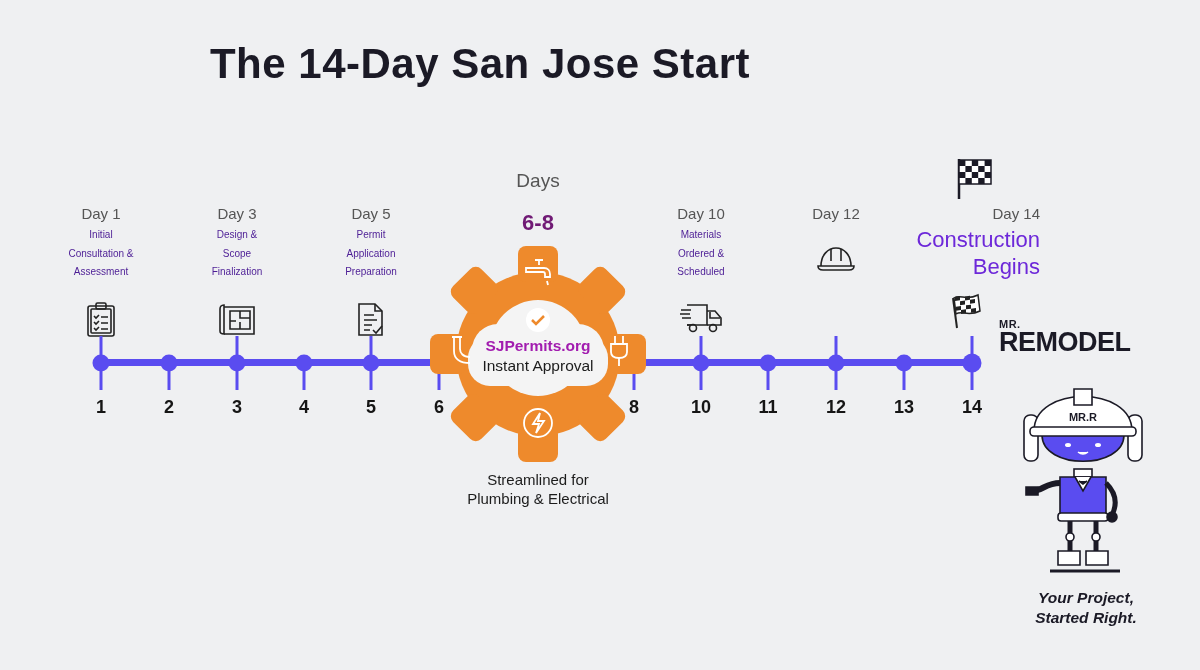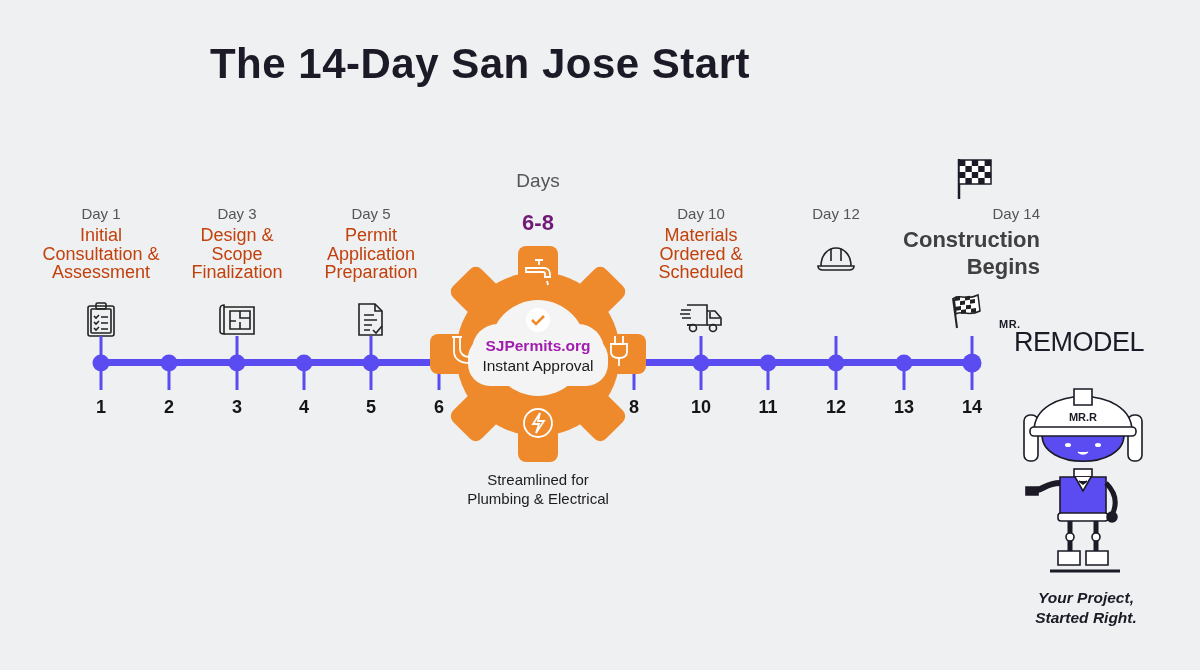--- a/index.html
+++ b/index.html
@@ -13,23 +13,23 @@
   .title {
     position: absolute; left: 0; top: 40px; width: 960px;
     text-align: center; font-size: 42px; font-weight: 700;
     color: #1b1a26; letter-spacing: 0.5px;
   }
   .step {
     position: absolute; width: 150px; text-align: center;
     transform: translateX(-50%);
   }
   .step .day { font-size: 15px; color: #555; margin-bottom: 4px; }
-  .step .label { font-size: 18px; line-height: 18.5px; color: #c2410c; }
+  .step .label { font-size: 10px; line-height: 18.5px; color: #4c1d95; }
   .step .icon { margin-top: 20px; height: 36px; display: flex; justify-content: center; }
-  .step.final .label { font-size: 22px; font-weight: 700; line-height: 27px; color: #404040; }
+  .step.final .label { font-size: 22px; font-weight: 400; line-height: 27px; color: #6d28d9; }
   .axis-line {
     position: absolute; left: 100px; top: 359px; width: 872px; height: 7px;
     background: #5a4cf0; border-radius: 4px;
   }
   .tick {
     position: absolute; width: 3px; background: #5a4cf0; transform: translateX(-50%);
   }
   .dot {
     position: absolute; width: 17px; height: 17px; border-radius: 50%;
     background: #5a4cf0; transform: translate(-50%, -50%); top: 363px;
@@ -42,21 +42,21 @@
   .days-head .d1 { font-size: 19px; color: #555; }
   .days-head .d2 { font-size: 22px; font-weight: 700; margin-top: 18px; color: #701a75; }
   .gear { position: absolute; left: 428px; top: 244px; width: 220px; height: 220px; }
   .gear-text { position: absolute; left: 538px; top: 337px; transform: translateX(-50%); text-align: center; width: 160px; }
   .gear-text .g1 { font-size: 15.5px; font-weight: 700; color: #a21caf; }
   .gear-text .g2 { font-size: 15.5px; color: #1c1c1c; margin-top: 2px; }
   .gear-note { position: absolute; left: 538px; top: 470px; transform: translateX(-50%); text-align: center; width: 240px; font-size: 15px; line-height: 19px; color: #1c1c1c; }
   .flag-top { position: absolute; left: 955px; top: 156px; }
   .logo { position: absolute; left: 999px; top: 318px; }
   .logo .mr { font-size: 11px; font-weight: 800; color: #1b1a26; letter-spacing: 0.5px; }
-  .logo .brand { font-size: 27px; font-weight: 400; color: #1b1a26; letter-spacing: -0.5px; line-height: 24px; margin-left: 15px; }
+  .logo .brand { font-size: 27px; font-weight: 700; color: #1b1a26; letter-spacing: -0.5px; line-height: 24px; }
   .mascot { position: absolute; left: 1020px; top: 375px; }
   .tagline { position: absolute; left: 1086px; top: 588px; transform: translateX(-50%); text-align: center; font-size: 15.5px; font-weight: 700; line-height: 20px; color: #1b1a26; width: 160px; font-style: italic; }
 </style>
 </head>
 <body>
 
 <div class="title">The 14-Day San Jose Start</div>
 
 <div class="step" style="left:101px; top:205px;">
   <div class="day">Day 1</div>

